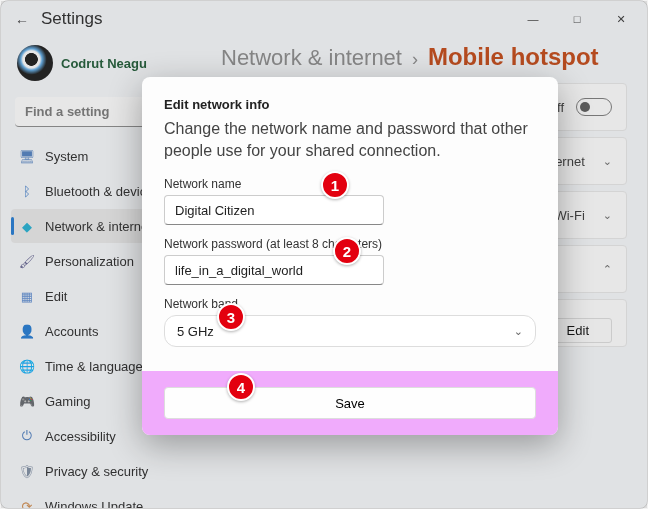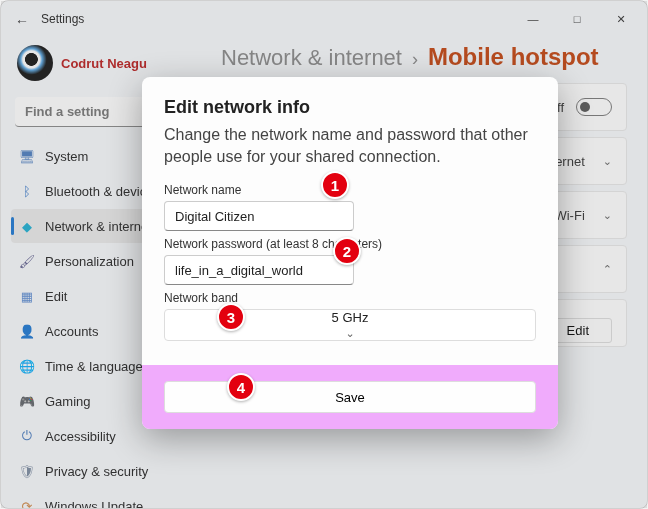--- a/index.html
+++ b/index.html
@@ -1,28 +1,28 @@
 <!DOCTYPE html>
 <html><head>
 <meta charset="utf-8">
 <style>
   * { box-sizing: border-box; margin: 0; padding: 0; font-family: "Segoe UI", sans-serif; }
   body { width: 648px; height: 509px; background: #f3f3f3; position: relative; overflow: hidden; }
   .window { width: 648px; height: 509px; background: #f7f9fc; border: 1px solid #d0d0d0; border-radius: 8px; position: relative; }
   .titlebar { height: 36px; display: flex; align-items: center; justify-content: space-between; padding: 0 4px 0 14px; }
   .titlebar-left { display: flex; align-items: center; gap: 12px; }
   .back-arrow { font-size: 14px; color: #333; cursor: pointer; }
-  .title-text { font-size: 12px; color: #222; }
+  .title-text { font-size: 17px; color: #222; }
   .titlebar-right { display: flex; }
   .win-btn { width: 44px; height: 30px; display: flex; align-items: center; justify-content: center; font-size: 11px; color: #333; cursor: pointer; }
   .content { display: flex; height: calc(100% - 36px); }
   .sidebar { width: 200px; padding: 4px 10px 10px 10px; overflow: hidden; }
   .user-row { display: flex; align-items: center; gap: 8px; padding: 4px 6px 10px 6px; }
   .avatar { width: 36px; height: 36px; border-radius: 50%; background: radial-gradient(circle at 40% 40%, #111 20%, #fff 22%, #fff 28%, #5aa9e6 35%, #111 50%); }
-  .user-name { font-size: 13px; font-weight: 600; color: #b91c1c; }
+  .user-name { font-size: 13px; font-weight: 600; color: #14532d; }
   .search-wrap { margin: 6px 4px 12px 4px; }
   .search-input { width: 100%; height: 30px; border: none; border-bottom: 1px solid #888; background: #fff; border-radius: 4px; padding: 0 30px 0 10px; font-size: 13px; color: #666; font-weight: bold; }
   .nav { display: flex; flex-direction: column; gap: 1px; }
   .nav-item { display: flex; align-items: center; gap: 10px; height: 34px; padding: 0 8px; font-size: 13px; color: #222; border-radius: 4px; cursor: pointer; white-space: nowrap; }
   .nav-item.active { background: #eaeaea; position: relative; }
   .nav-item.active::before { content: ""; position: absolute; left: 0; top: 8px; bottom: 8px; width: 3px; background: #1976d2; border-radius: 2px; }
   .nav-icon { width: 16px; height: 16px; display: inline-flex; align-items: center; justify-content: center; font-size: 13px; }
   .main { flex: 1; padding: 6px 20px 10px 20px; overflow: hidden; }
   .breadcrumb { display: flex; align-items: baseline; gap: 10px; margin-bottom: 12px; }
   .crumb-parent { font-size: 22px; color: #888; font-weight: 400; }
@@ -35,25 +35,25 @@
   .dropdown-val { font-size: 13px; color: #333; margin-right: 6px; }
   .chev { font-size: 11px; color: #666; }
   .edit-btn { border: 1px solid #ddd; background: #fefefe; border-radius: 3px; padding: 4px 22px; font-size: 13px; cursor: pointer; margin-top: 14px; }
   .feedback-row { display: flex; align-items: center; gap: 8px; padding: 8px 4px; margin-top: 18px; }
   .feedback-icon { font-size: 13px; color: #444; }
   .feedback-link { font-size: 13px; color: #1471c5; cursor: pointer; font-weight: 600; }
   
   .dim { position: absolute; inset: 0; background: rgba(120,120,120,0.18); }
   .dialog { position: absolute; left: 141px; top: 76px; width: 416px; background: #fdfdfd; border-radius: 8px; box-shadow: 0 10px 34px rgba(0,0,0,0.32); padding: 0; overflow: hidden; }
   .dialog-body { padding: 20px 22px 10px 22px; }
-  .dialog-title { font-size: 18px; font-weight: 600; color: #222; margin-bottom: 6px; }
+  .dialog-title { font-size: 13px; font-weight: 600; color: #222; margin-bottom: 6px; }
   .dialog-desc { font-size: 16px; color: #444; line-height: 1.35; margin-bottom: 16px; }
   .field-label { font-size: 12px; color: #333; margin-bottom: 4px; }
-  .field-input { width: 190px; height: 30px; border: 1px solid #ccc; border-bottom: 1px solid #888; border-radius: 4px; padding: 0 10px; font-size: 13px; color: #222; background: #fff; margin-bottom: 6px; }
-  .field-select { width: 100%; height: 32px; border: 1px solid #ddd; border-radius: 4px; background: #fff; display: flex; align-items: center; justify-content: space-between; padding: 0 12px; font-size: 13px; color: #222; margin-bottom: 14px; cursor: pointer; flex-direction: column; }
+  .field-input { width: 220px; height: 30px; border: 1px solid #ccc; border-bottom: 1px solid #888; border-radius: 4px; padding: 0 10px; font-size: 13px; color: #222; background: #fff; margin-bottom: 12px; }
+  .field-select { width: 100%; height: 32px; border: 1px solid #ddd; border-radius: 12px; background: #fff; display: flex; align-items: center; justify-content: space-between; padding: 8px 12px; font-size: 13px; color: #222; margin-bottom: 14px; cursor: pointer; }
   .dialog-footer { background: #f0abfc; padding: 16px 22px; display: flex; gap: 10px; }
   .dlg-btn { flex: 1; height: 32px; border: 1px solid #ddd; background: #fefefe; border-radius: 4px; font-size: 13px; cursor: pointer; }
   
   .callout { position: absolute; width: 28px; height: 28px; background: #e3000f; border: 2px solid #fff; border-radius: 50%; color: #fff; font-weight: 700; font-size: 15px; display: flex; align-items: center; justify-content: center; box-shadow: 0 1px 3px rgba(0,0,0,0.3); }
 </style>
 </head>
 <body>
 
 <div class="window">
   <div class="titlebar">

